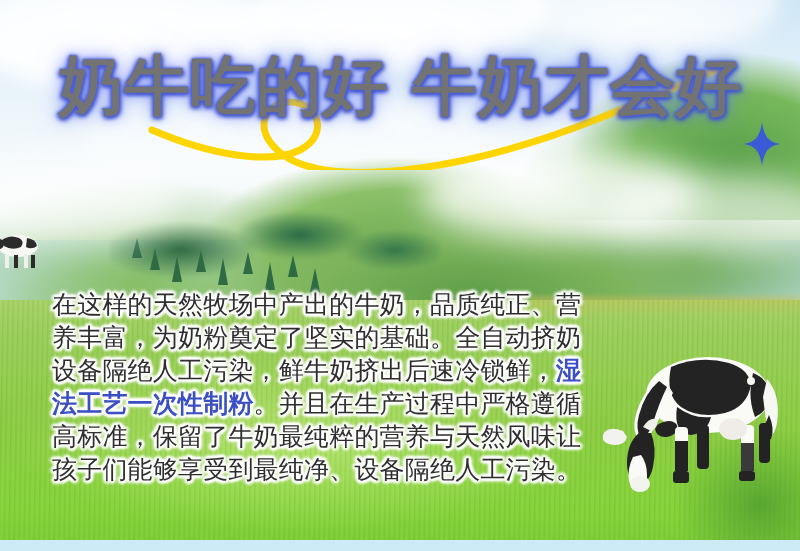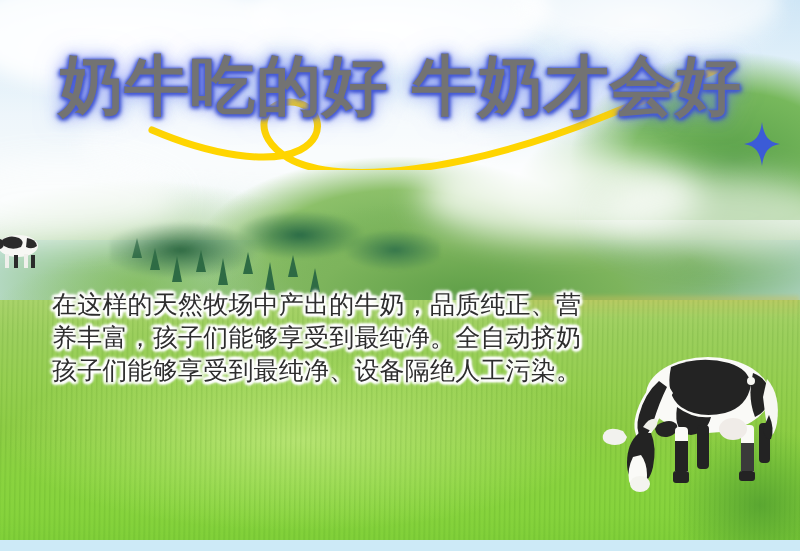--- a/index.html
+++ b/index.html
@@ -213,21 +213,24 @@
   <div class="title-wrap">
     <span class="title">奶牛吃的好 牛奶才会好</span>
   </div>
 
   <svg class="sparkle" width="40" height="48" viewBox="0 0 40 48">
     <path d="M20 2 C22 16 26 22 38 24 C26 26 22 32 20 46 C18 32 14 26 2 24 C14 22 18 16 20 2 Z" fill="#3b5bd6"></path>
   </svg>
 
   <div class="copy">
     <p><span>在这样的天然牧场中产出的牛奶，品质纯正、营</span></p>
-    <p><span>养丰富，孩子们能够享受到最纯净。全自动挤奶</span></p>
+    <p><span>养丰富，为奶粉奠定了坚实的基础。全自动挤奶</span></p>
+    <p><span>设备隔绝人工污染，鲜牛奶挤出后速冷锁鲜，</span><span class="hl">湿</span></p>
+    <p><span class="hl">法工艺一次性制粉</span><span>。并且在生产过程中严格遵循</span></p>
+    <p><span>高标准，保留了牛奶最纯粹的营养与天然风味让</span></p>
     <p><span>孩子们能够享受到最纯净、设备隔绝人工污染。</span></p>
   </div>
 
   <svg class="cow-main" width="190" height="150" viewBox="0 0 190 150">
 
     <ellipse cx="115" cy="50" rx="62" ry="38" fill="#fafaf7"></ellipse>
 
     <path d="M78 22 q28 -12 58 -4 q20 6 22 22 q-4 22 -26 28 q-26 6 -44 -6 q-16 -12 -10 -40 z" fill="#232323"></path>
     <path d="M160 28 q16 6 16 22 q0 16 -14 22 q-8 -20 -2 -44 z" fill="#232323"></path>
     <path d="M84 62 q16 12 34 10 q-4 16 -20 18 q-18 -2 -14 -28 z" fill="#232323"></path>

